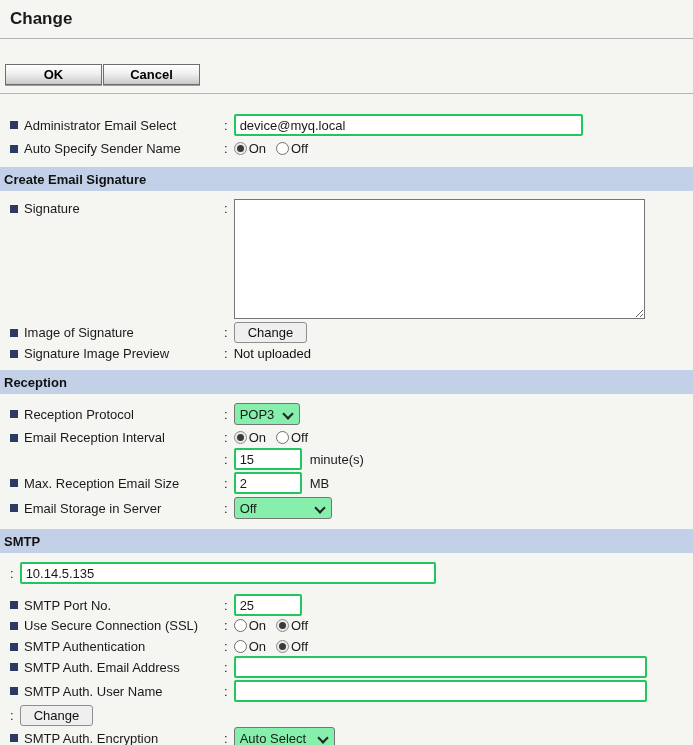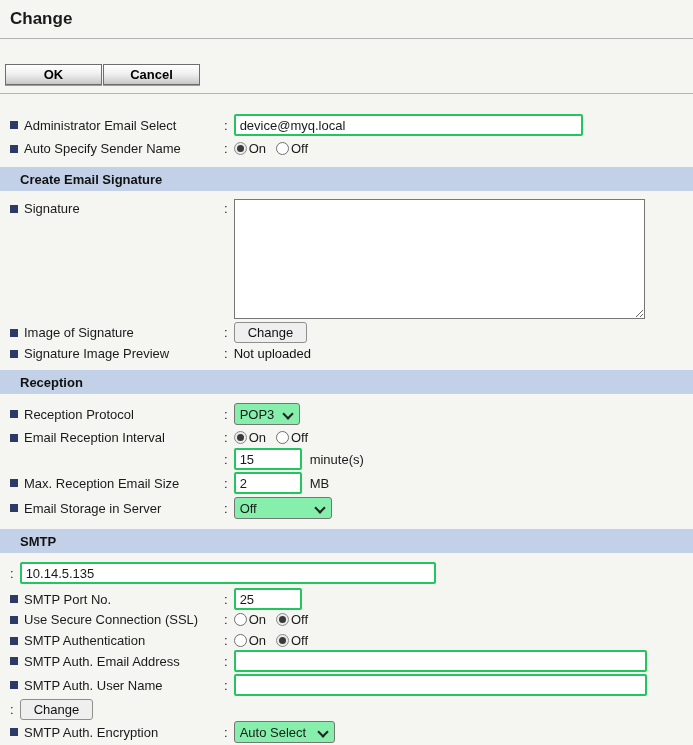--- a/index.html
+++ b/index.html
@@ -32,21 +32,21 @@
   .row { display: flex; align-items: center; padding-left: 10px; }
   .row.top-align { align-items: flex-start; }
   .row.top-align .lbl, .row.top-align .colon { margin-top: 2px; }
   .lbl { width: 214px; display: flex; align-items: center; flex: none; }
   .bullet { width: 8px; height: 8px; background: #2e3a66; flex: none; margin-right: 6px; }
   .colon { flex: none; margin-right: 6px; }
 
   .section-bar {
     height: 24px; background: #c2d1e8;
     display: flex; align-items: center;
-    padding-left: 20px; font-weight: bold; color: #111;
+    padding-left: 4px; font-weight: bold; color: #111;
   }
 
   input[type="text"] {
     height: 22px; border: 2px solid #22c55e; border-radius: 2px;
     background: #fff; font-size: 13px; padding: 1px 4px;
     font-family: "Liberation Sans", "DejaVu Sans", sans-serif;
     color: #1a1a1a;
   }
   .in-admin { width: 349px; }
   .in-small { width: 68px; }
@@ -227,21 +227,21 @@
   </span>
 </div>
 
 <div class="section-bar" style="margin-top:10px">SMTP</div>
 
 <div class="row" style="margin-top:9px">
   <span class="colon">:</span>
   <input type="text" class="in-focused" value="10.14.5.135" style="">
 </div>
 
-<div class="row" style="margin-top:4px">
+<div class="row" style="margin-top:10px">
   <div class="lbl">
     <span class="bullet"></span>
     <span>SMTP Port No.</span>
   </div>
   <span class="colon">:</span>
   <input type="text" class="in-small" value="25" style="">
 </div>
 
 <div class="row" style="margin-top:2px">
   <div class="lbl">

